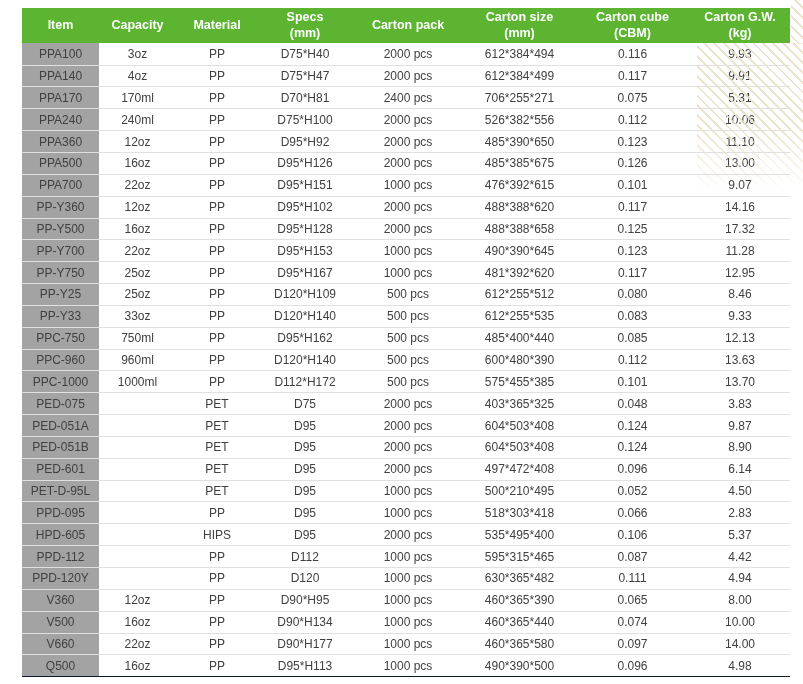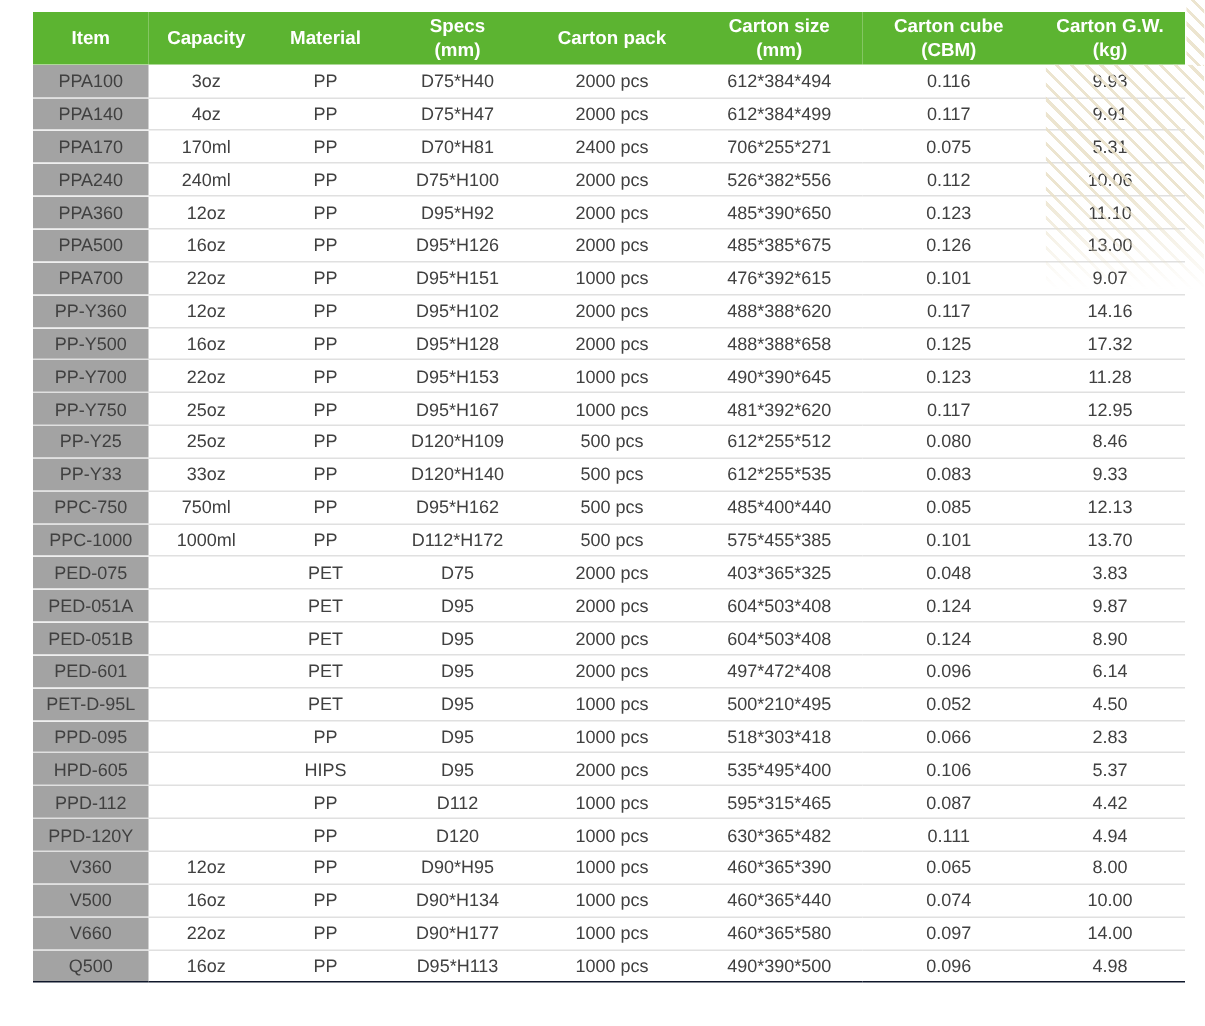--- a/index.html
+++ b/index.html
@@ -272,20 +272,30 @@
           <td>PPC-750</td>
           <td>750ml</td>
           <td>PP</td>
           <td>D95*H162</td>
           <td>500 pcs</td>
           <td>485*400*440</td>
           <td>0.085</td>
           <td>12.13</td>
         </tr>
         <tr>
+          <td>PPC-960</td>
+          <td>960ml</td>
+          <td>PP</td>
+          <td>D120*H140</td>
+          <td>500 pcs</td>
+          <td>600*480*390</td>
+          <td>0.112</td>
+          <td>13.63</td>
+        </tr>
+        <tr>
           <td>PPC-1000</td>
           <td>1000ml</td>
           <td>PP</td>
           <td>D112*H172</td>
           <td>500 pcs</td>
           <td>575*455*385</td>
           <td>0.101</td>
           <td>13.70</td>
         </tr>
         <tr>

